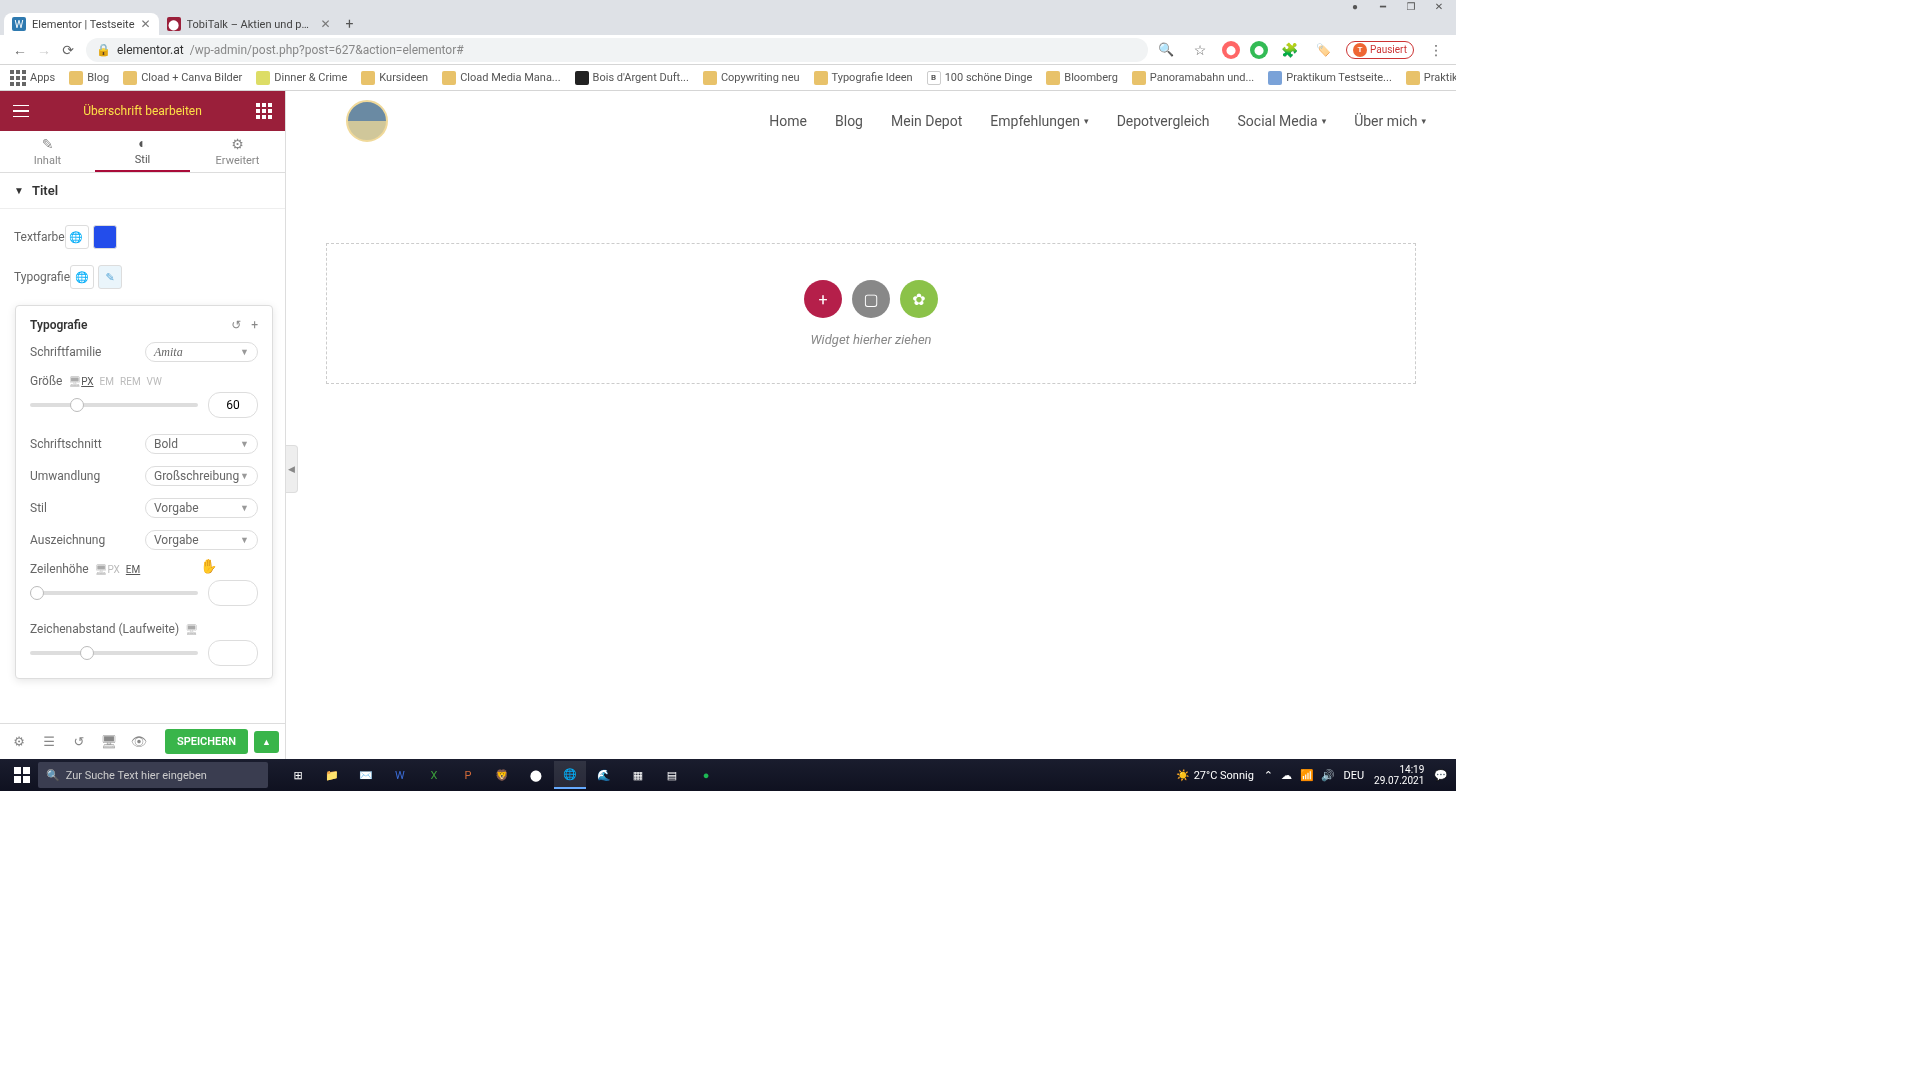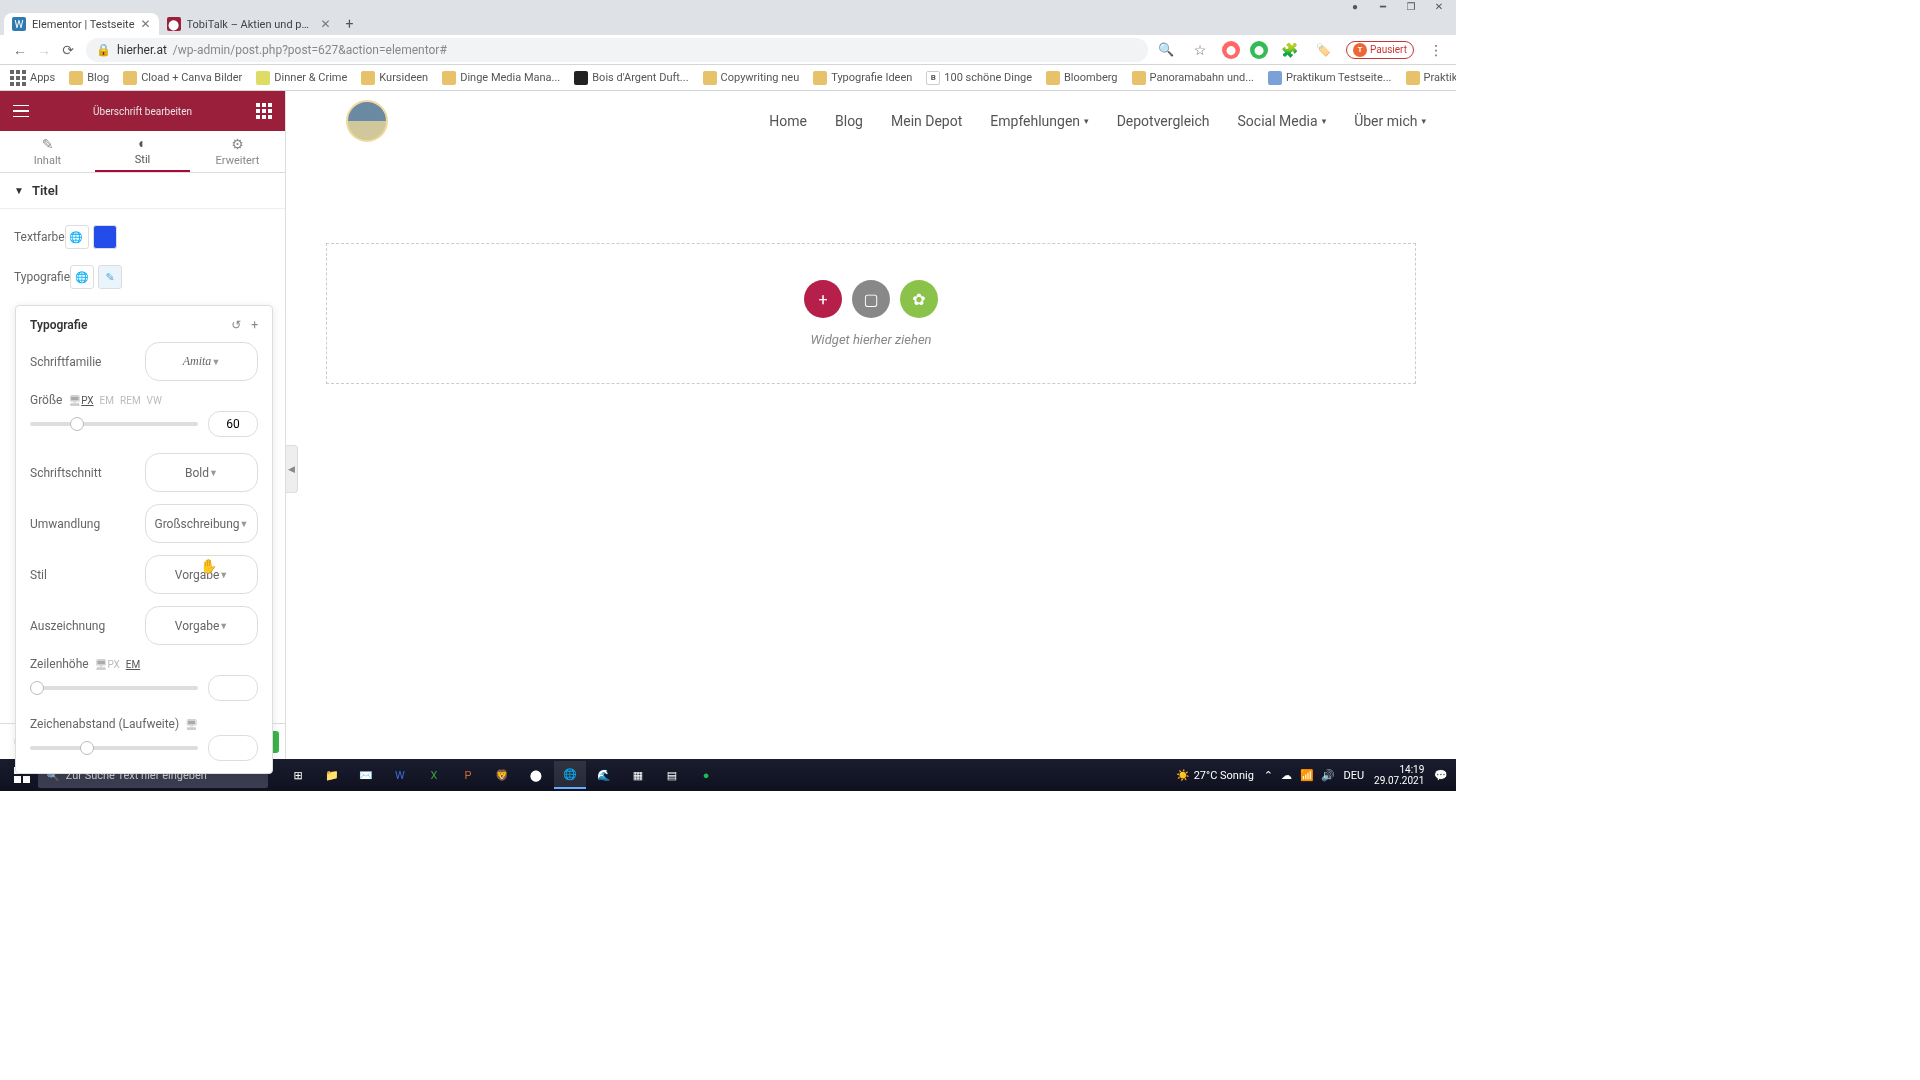--- a/index.html
+++ b/index.html
@@ -34,21 +34,21 @@
 .bookmarks{height:26px;background:#fff;display:flex;align-items:center;padding:0 10px;border-bottom:1px solid #d5d5d5;gap:14px;font-size:11px}
 .bm-item{display:flex;align-items:center;gap:4px;color:#555;white-space:nowrap}
 .bm-fav{width:14px;height:14px;border-radius:2px}
 .bm-right{margin-left:auto;display:flex;align-items:center;gap:10px}
 
 
 .app{display:flex;height:668px}
 
 
 .sidebar{width:286px;background:#fff;display:flex;flex-direction:column;border-right:1px solid #ddd}
-.sb-header{height:40px;background:#9a1f3a;color:#e5e5e5;display:flex;align-items:center;padding:0 10px;font-size:10px}
+.sb-header{height:40px;background:#9a1f3a;color:#fde047;display:flex;align-items:center;padding:0 10px;font-size:12px}
 .sb-header-title{flex:1;text-align:center}
 .sb-menu-btn{width:22px;height:22px;display:flex;align-items:center;justify-content:center}
 .sb-apps-btn{width:22px;height:22px;display:flex;align-items:center;justify-content:center}
 
 .sb-tabs{height:42px;display:flex;border-bottom:1px solid #ddd}
 .sb-tab{flex:1;display:flex;flex-direction:column;align-items:center;justify-content:center;font-size:11px;color:#888;gap:2px}
 .sb-tab.active{border-bottom:2px solid #a90b39;color:#555}
 .sb-tab-icon{font-size:14px}
 
 .sb-section{padding:10px 14px;border-bottom:1px solid #eee;display:flex;align-items:center;gap:8px}
@@ -61,21 +61,21 @@
 .color-swatch{width:24px;height:24px;border:1px solid #ddd;border-radius:3px}
 .edit-swatch{width:24px;height:24px;border:1px solid #ddd;border-radius:3px;background:#eaf5fb;display:flex;align-items:center;justify-content:center;color:#5aa8d8;font-size:11px}
 
 
 .typo-popover{position:absolute;left:15px;top:305px;width:258px;background:#fff;border:1px solid #ddd;border-radius:4px;box-shadow:0 2px 8px rgba(0,0,0,0.1);padding:12px 14px;z-index:10}
 .typo-head{display:flex;align-items:center;justify-content:space-between;margin-bottom:10px}
 .typo-head-title{font-weight:600;font-size:12px}
 .typo-head-icons{display:flex;gap:10px;color:#888;font-size:12px}
 .typo-row{display:flex;align-items:center;justify-content:space-between;margin-bottom:12px;font-size:12px;color:#666}
 .typo-row-label{display:flex;align-items:center;gap:6px}
-.dropdown{width:113px;height:39px;border:1px solid #ddd;border-radius:14px;padding:0 8px;display:flex;align-items:center;justify-content:center;font-size:12px;color:#666;background:#fff}
+.dropdown{width:113px;height:20px;border:1px solid #ddd;border-radius:14px;padding:0 8px;display:flex;align-items:center;justify-content:space-between;font-size:12px;color:#666;background:#fff}
 .dropdown-caret{font-size:9px;color:#999}
 .font-amita{font-family:'Brush Script MT',cursive;font-style:italic}
 .units-row{display:flex;align-items:center;justify-content:flex-start;font-size:12px;color:#666;margin-bottom:4px}
 .units{display:flex;gap:6px;font-size:10px;color:#bbb}
 .unit.active{color:#555;text-decoration:underline}
 .slider-row{display:flex;align-items:center;gap:10px;margin-bottom:16px}
 .slider-track{flex:1;height:4px;background:#ddd;border-radius:2px;position:relative}
 .slider-thumb{width:14px;height:14px;background:#fff;border:1px solid #bbb;border-radius:50%;position:absolute;top:-5px}
 .num-input{width:50px;height:26px;border:1px solid #ddd;border-radius:12px;text-align:center;font-size:12px;padding:0 4px}
 .device-icon{font-size:10px;color:#aaa}
@@ -148,21 +148,21 @@
   </div>
   <div class="newtab">+</div>
 </div>
 
 <div class="urlbar">
   <div class="nav-btn">←</div>
   <div class="nav-btn" style="color:#ccc">→</div>
   <div class="nav-btn">⟳</div>
   <div class="urlfield">
     <span style="color:#666">🔒</span>
-    <span class="url-text">hierher.at</span>
+    <span class="url-text">elementor.at</span>
       <span class="url-proto">/wp-admin/post.php?post=627&amp;action=elementor#</span>
   </div>
   <div class="urlbar-right">
     <div class="nav-btn" style="font-size:13px">🔍</div>
     <div class="nav-btn">☆</div>
     <div class="ext-circle" style="background:#f66">⬤</div>
     <div class="ext-circle" style="background:#3b5">⬤</div>
     <div class="nav-btn">🧩</div>
     <div class="nav-btn" style="color:#888;font-size:12px">🏷️</div>
     <div class="pausiert">
@@ -199,21 +199,21 @@
   <div class="bm-item">
       <div class="bm-fav" style="background:#dd6"></div>
       <span>Dinner &amp; Crime</span>
     </div>
   <div class="bm-item">
       <div class="bm-fav" style="background:#e8c26a"></div>
       <span>Kursideen</span>
     </div>
   <div class="bm-item">
       <div class="bm-fav" style="background:#e8c26a"></div>
-      <span>Dinge Media Mana...</span>
+      <span>Cload Media Mana...</span>
     </div>
   <div class="bm-item">
       <div class="bm-fav" style="background:#222"></div>
       <span>Bois d'Argent Duft...</span>
     </div>
   <div class="bm-item">
       <div class="bm-fav" style="background:#e8c26a"></div>
       <span>Copywriting neu</span>
     </div>
   <div class="bm-item">

